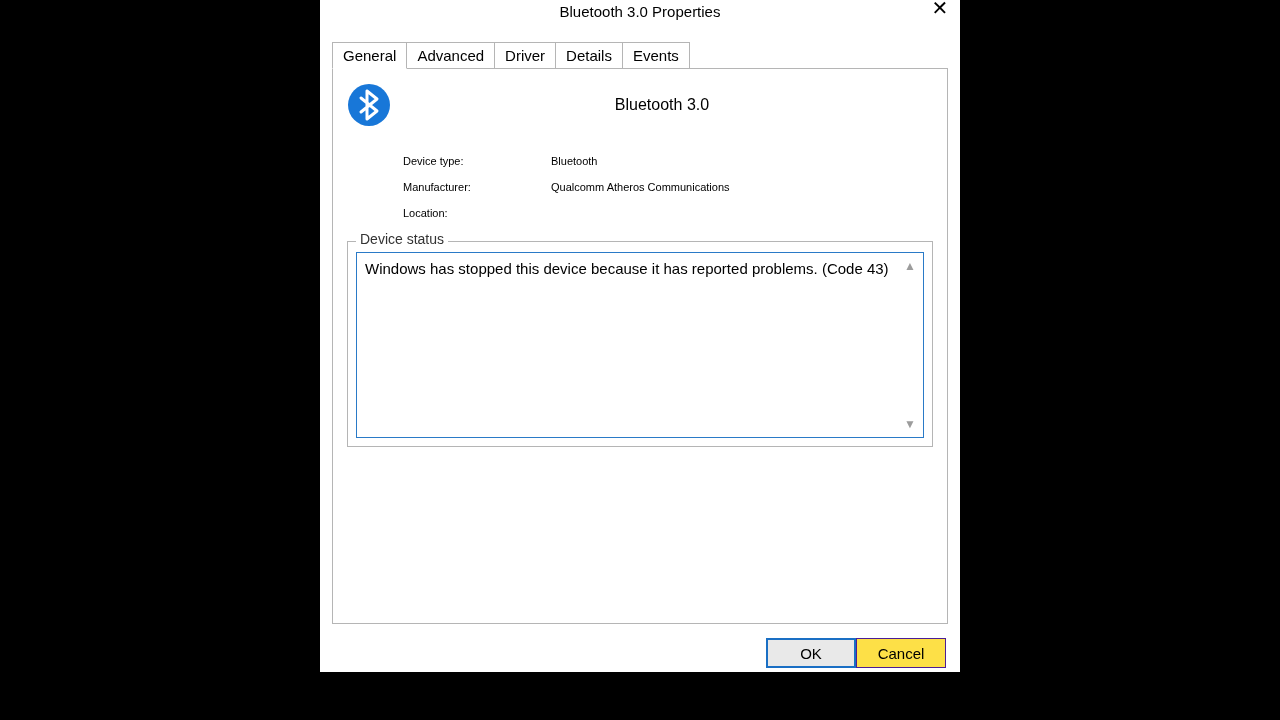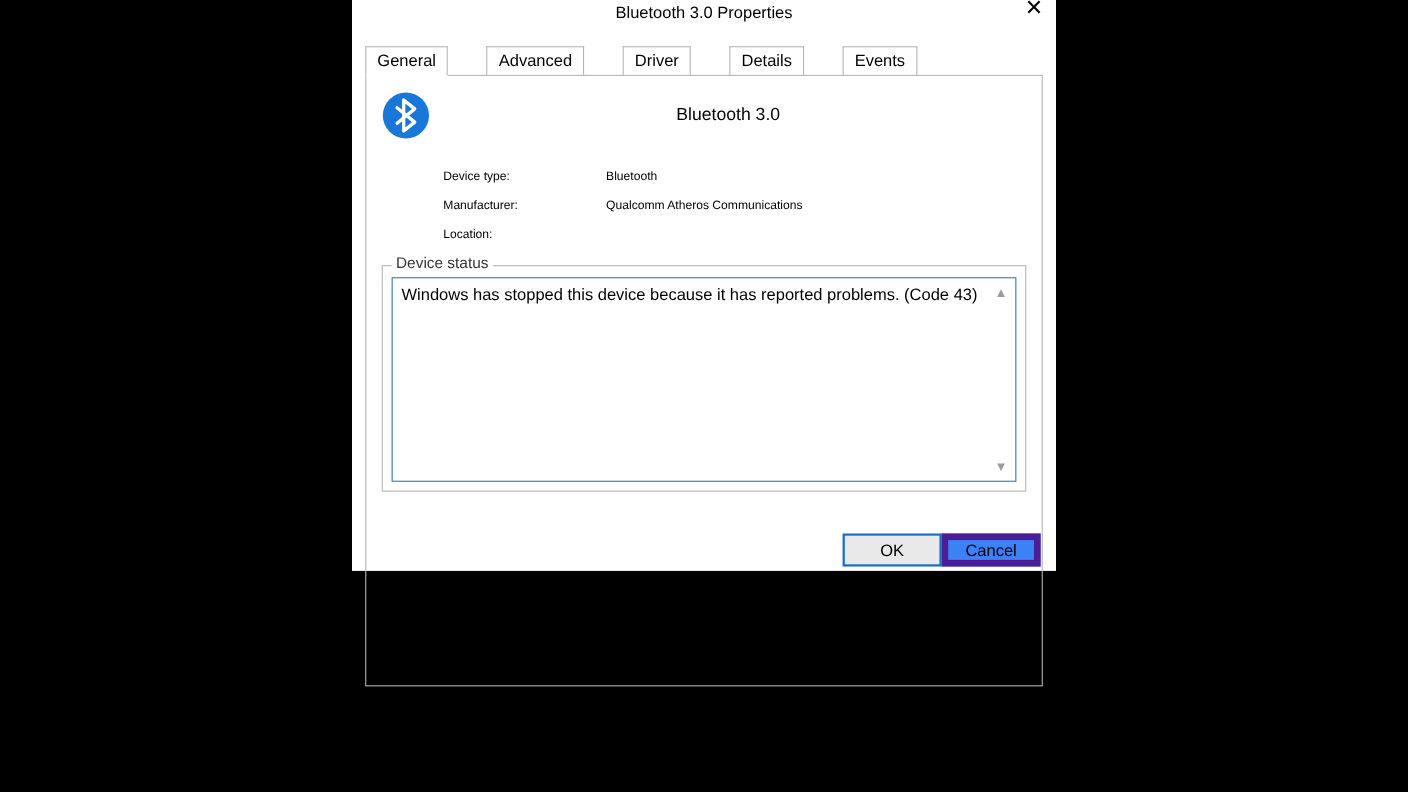--- a/index.html
+++ b/index.html
@@ -11,21 +11,21 @@
     font-family: "Segoe UI", Tahoma, sans-serif;
     font-size: 15px;
     color: #000;
     overflow: hidden;
   }
   .dialog {
     position: absolute;
     left: 320px;
     top: 0;
     width: 640px;
-    height: 519px;
+    height: 672px;
     background: #fff;
     box-sizing: border-box;
   }
   .titlebar {
     position: relative;
     height: 28px;
     line-height: 20px;
     text-align: center;
     font-size: 15px;
   }
@@ -41,21 +41,20 @@
     height: 24px;
     font-size: 20px;
     font-family: Arial, sans-serif;
     text-align: center;
     cursor: default;
   }
   .tabstrip {
     display: flex;
     align-items: flex-end;
     margin: 14px 12px 0 12px;
-    gap: 36px;
   }
   .tab {
     border: 1px solid #b5b5b5;
     border-bottom: none;
     padding: 4px 10px;
     font-size: 15px;
     background: #fff;
     position: relative;
     cursor: default;
     margin-right: -1px;
@@ -139,22 +138,22 @@
   .button-row {
     position: absolute;
     right: 14px;
     bottom: 4px;
     display: flex;
   }
   .btn {
     min-width: 90px;
     height: 30px;
     font-size: 15px;
-    background: #3b82f6;
-    border: 6px solid #4c1d95;
+    background: #fde047;
+    border: 1px solid #4c1d95;
     cursor: default;
   }
   .btn.primary {
     border: 2px solid #1a6fc4;
     background: #e9e9e9;
   }
 </style>
 </head>
 <body>
 

